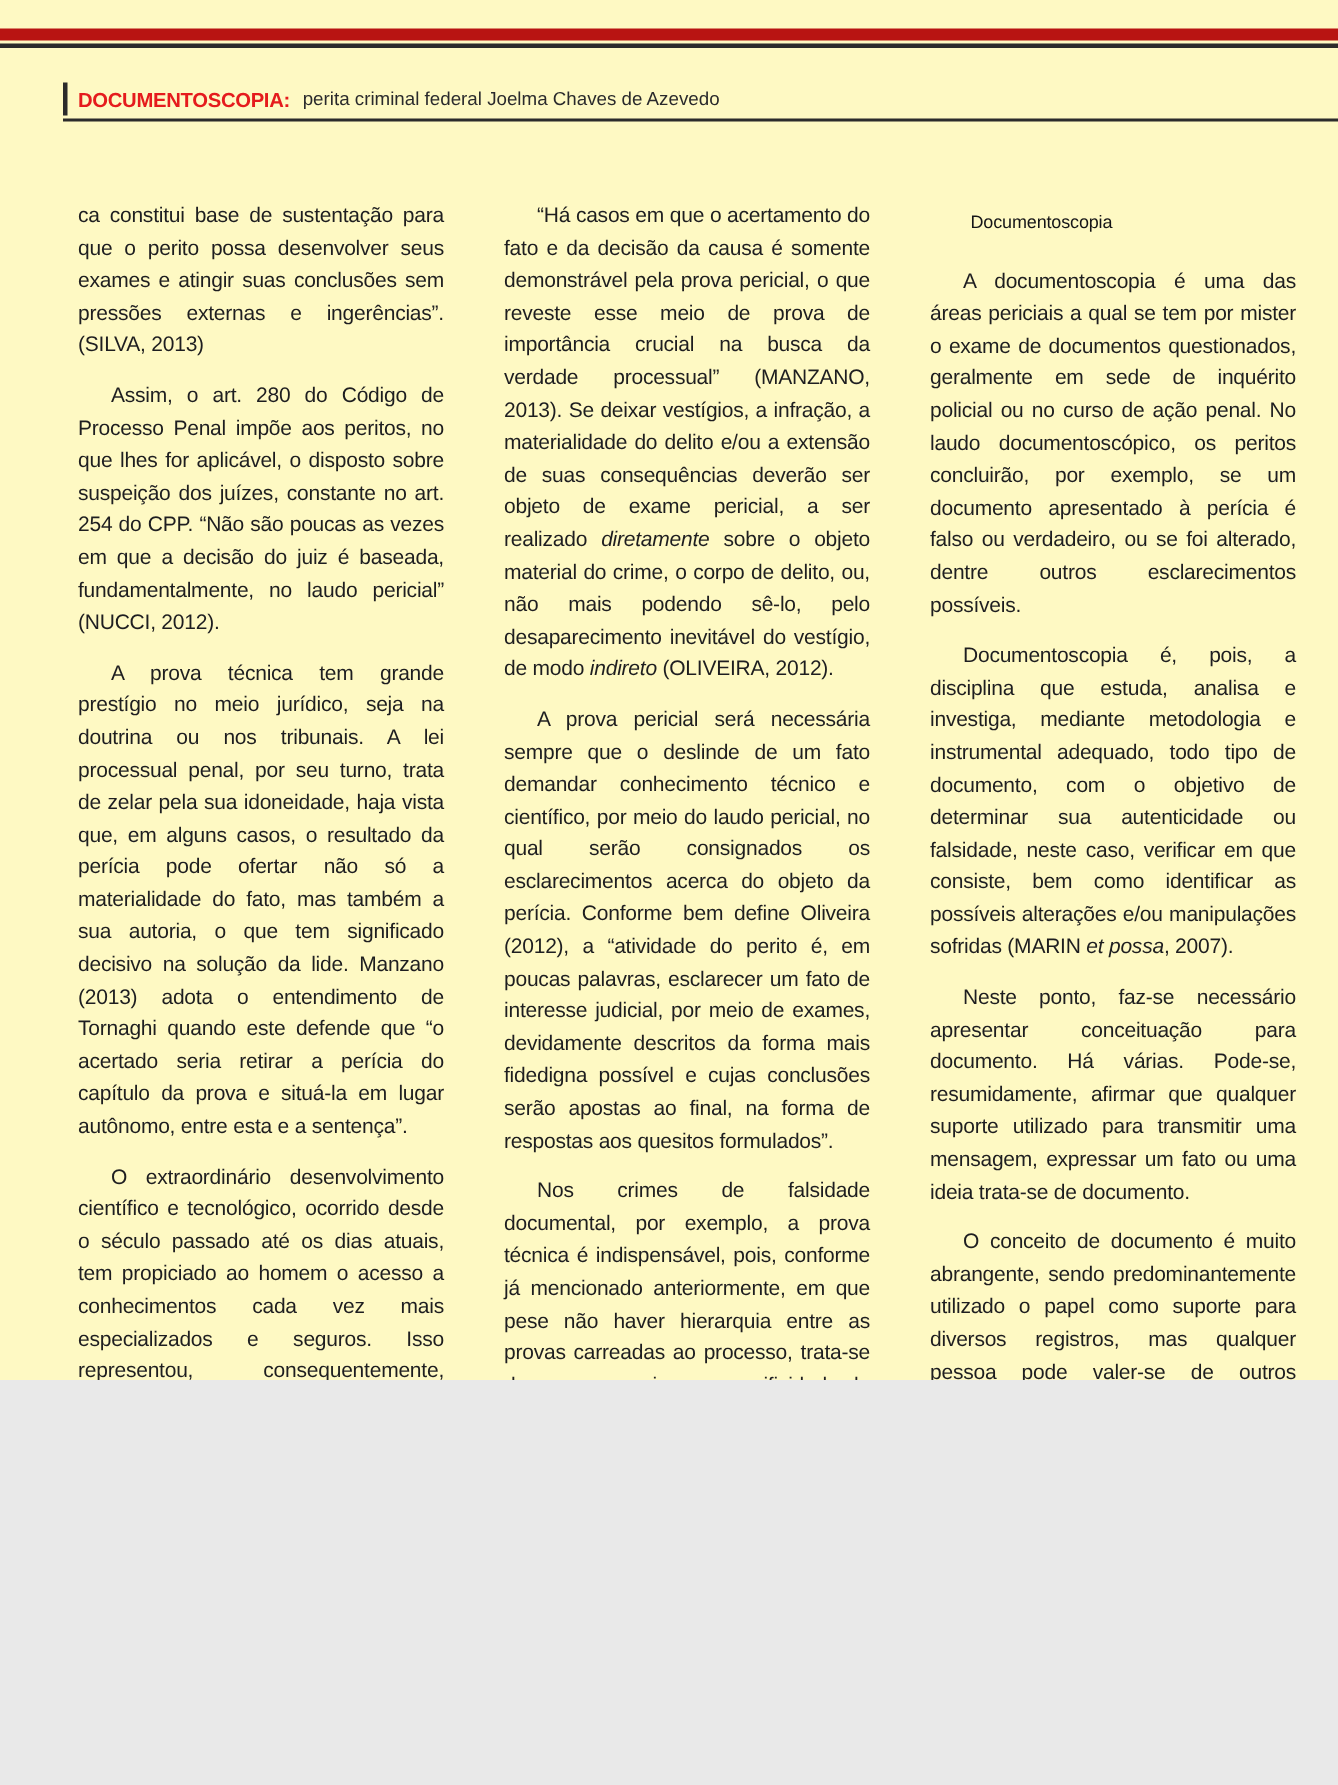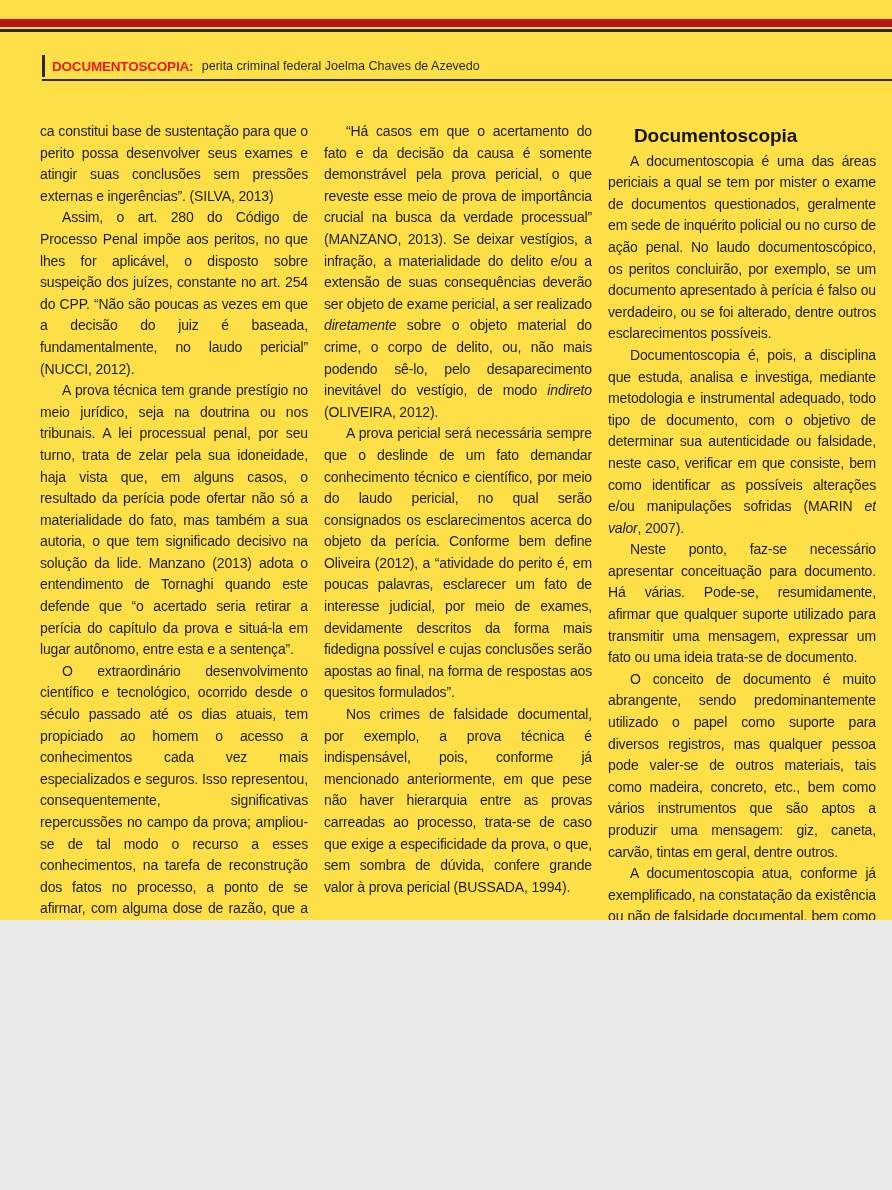--- a/index.html
+++ b/index.html
@@ -1,18 +1,18 @@
 <!DOCTYPE html>
 <html><head>
 <meta charset="utf-8">
 <style>
   html,body{margin:0;padding:0;background:#e9e9e9;}
   #page{
     position:relative;width:892px;height:920px;margin:0 auto;
-    background:#fde047;overflow:hidden;
+    background:#fef9c3;overflow:hidden;
     font-family:"Liberation Sans","DejaVu Sans",sans-serif;
     color:#1e1e20;
   }
   
   .top-red{position:absolute;left:0;top:19px;width:892px;height:8px;background:#b81412;}
   .top-dark{position:absolute;left:0;top:29px;width:892px;height:3px;background:#2b2b2b;}
 
   
   .kicker{position:absolute;left:42px;top:55px;height:22px;display:flex;align-items:center;}
   .kicker-bar{width:3px;height:22px;background:#2b2b2b;margin-right:7px;}
@@ -20,26 +20,26 @@
   .kicker-byline{color:#2a2a2c;font-size:12.5px;margin-left:5px;white-space:pre;text-align:center;}
   .kicker-rule{position:absolute;left:42px;top:79px;width:850px;height:2px;background:#2b2b2b;}
 
   
   .columns{
     position:absolute;left:40px;top:121px;width:836px;height:800px;
     display:flex;gap:16px;overflow:hidden;
   }
   .col{flex:1 1 0;min-width:0;}
   .col p{
-    margin:0;font-size:14px;line-height:21.6px;text-align:justify;
+    margin:12px;font-size:14px;line-height:21.6px;text-align:justify;
     letter-spacing:-0.15px;
   }
   .col p.indent{text-indent:22px;}
   .col h3{
-    margin:4px;font-size:19px;line-height:21.6px;font-weight:bold;
+    margin:17px;font-size:12px;line-height:21.6px;font-weight:normal;
     text-indent:22px;letter-spacing:-0.1px;color:#151517;
   }
   .col i{}
 
   
   .photo{position:absolute;left:0;top:953px;width:892px;height:237px;overflow:hidden;}
   .photo-inner{
     position:absolute;left:-30px;top:-30px;right:-30px;bottom:-30px;
     filter:blur(7px);
     background:
@@ -109,21 +109,21 @@
 
     <div class="col">
       <p class="indent"><span>“Há casos em que o acertamento do fato e da decisão da causa é somente demonstrável pela prova pericial, o que reveste esse meio de prova de importância crucial na busca da verdade processual” (MANZANO, 2013). Se deixar vestígios, a infração, a materialidade do delito e/ou a extensão de suas consequências deverão ser objeto de exame pericial, a ser realizado </span><i>diretamente</i><span> sobre o objeto material do crime, o corpo de delito, ou, não mais podendo sê-lo, pelo desaparecimento inevitável do vestígio, de modo </span><i>indireto</i><span> (OLIVEIRA, 2012).</span></p>
       <p class="indent">A prova pericial será necessária sempre que o deslinde de um fato demandar conhecimento técnico e científico, por meio do laudo pericial, no qual serão consignados os esclarecimentos acerca do objeto da perícia. Conforme bem define Oliveira (2012), a “atividade do perito é, em poucas palavras, esclarecer um fato de interesse judicial, por meio de exames, devidamente descritos da forma mais fidedigna possível e cujas conclusões serão apostas ao final, na forma de respostas aos quesitos formulados”.</p>
       <p class="indent">Nos crimes de falsidade documental, por exemplo, a prova técnica é indispensável, pois, conforme já mencionado anteriormente, em que pese não haver hierarquia entre as provas carreadas ao processo, trata-se de caso que exige a especificidade da prova, o que, sem sombra de dúvida, confere grande valor à prova pericial (BUSSADA, 1994).</p>
     </div>
 
     <div class="col">
       <h3>Documentoscopia</h3>
       <p class="indent">A documentoscopia é uma das áreas periciais a qual se tem por mister o exame de documentos questionados, geralmente em sede de inquérito policial ou no curso de ação penal. No laudo documentoscópico, os peritos concluirão, por exemplo, se um documento apresentado à perícia é falso ou verdadeiro, ou se foi alterado, dentre outros esclarecimentos possíveis.</p>
-      <p class="indent"><span>Documentoscopia é, pois, a disciplina que estuda, analisa e investiga, mediante metodologia e instrumental adequado, todo tipo de documento, com o objetivo de determinar sua autenticidade ou falsidade, neste caso, verificar em que consiste, bem como identificar as possíveis alterações e/ou manipulações sofridas (MARIN </span><i>et valor</i><span>, 2007).</span></p>
+      <p class="indent"><span>Documentoscopia é, pois, a disciplina que estuda, analisa e investiga, mediante metodologia e instrumental adequado, todo tipo de documento, com o objetivo de determinar sua autenticidade ou falsidade, neste caso, verificar em que consiste, bem como identificar as possíveis alterações e/ou manipulações sofridas (MARIN </span><i>et possa</i><span>, 2007).</span></p>
       <p class="indent">Neste ponto, faz-se necessário apresentar conceituação para documento. Há várias. Pode-se, resumidamente, afirmar que qualquer suporte utilizado para transmitir uma mensagem, expressar um fato ou uma ideia trata-se de documento.</p>
       <p class="indent">O conceito de documento é muito abrangente, sendo predominantemente utilizado o papel como suporte para diversos registros, mas qualquer pessoa pode valer-se de outros materiais, tais como madeira, concreto, etc., bem como vários instrumentos que são aptos a produzir uma mensagem: giz, caneta, carvão, tintas em geral, dentre outros.</p>
       <p class="indent">A documentoscopia atua, conforme já exemplificado, na constatação da existência ou não de falsidade documental, bem como de alteração, supressão, acréscimo,</p>
     </div>
 
   </div>
 
   <div class="photo">
     <div class="photo-inner"></div>
   </div>

